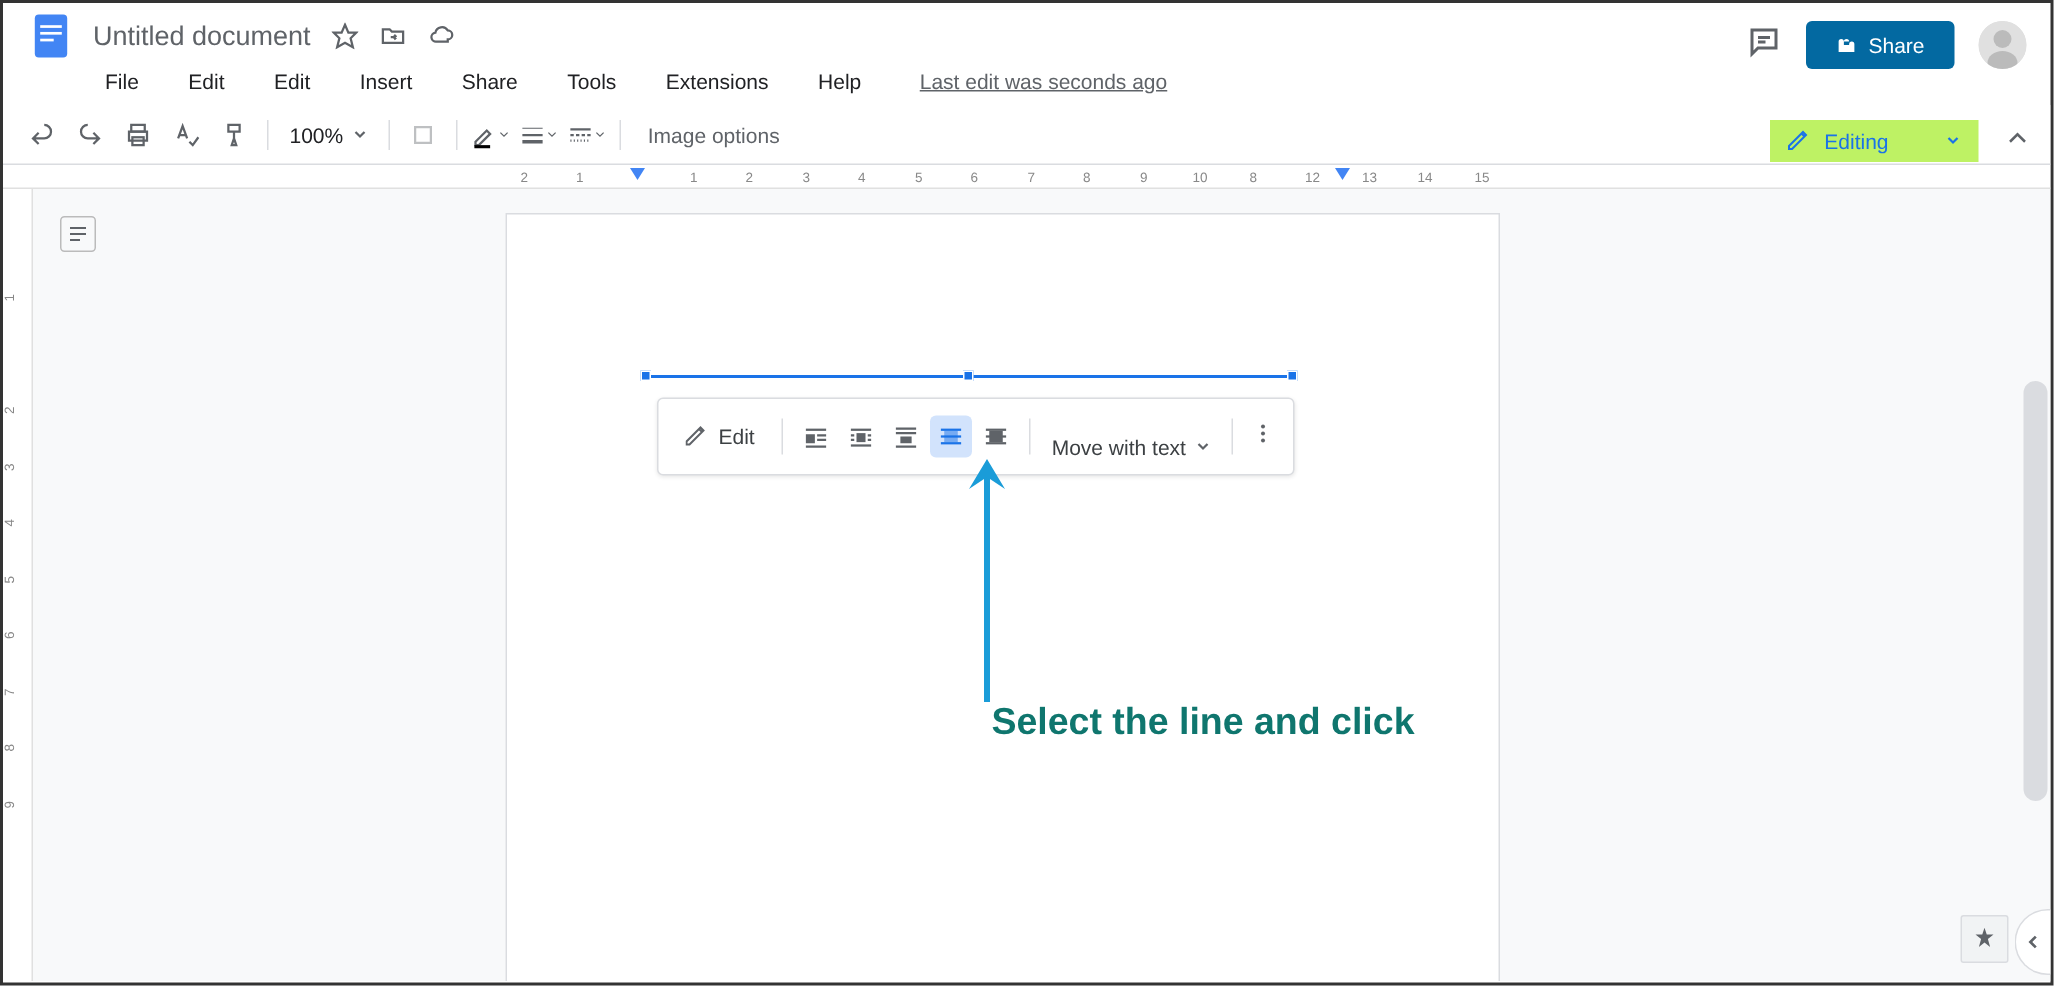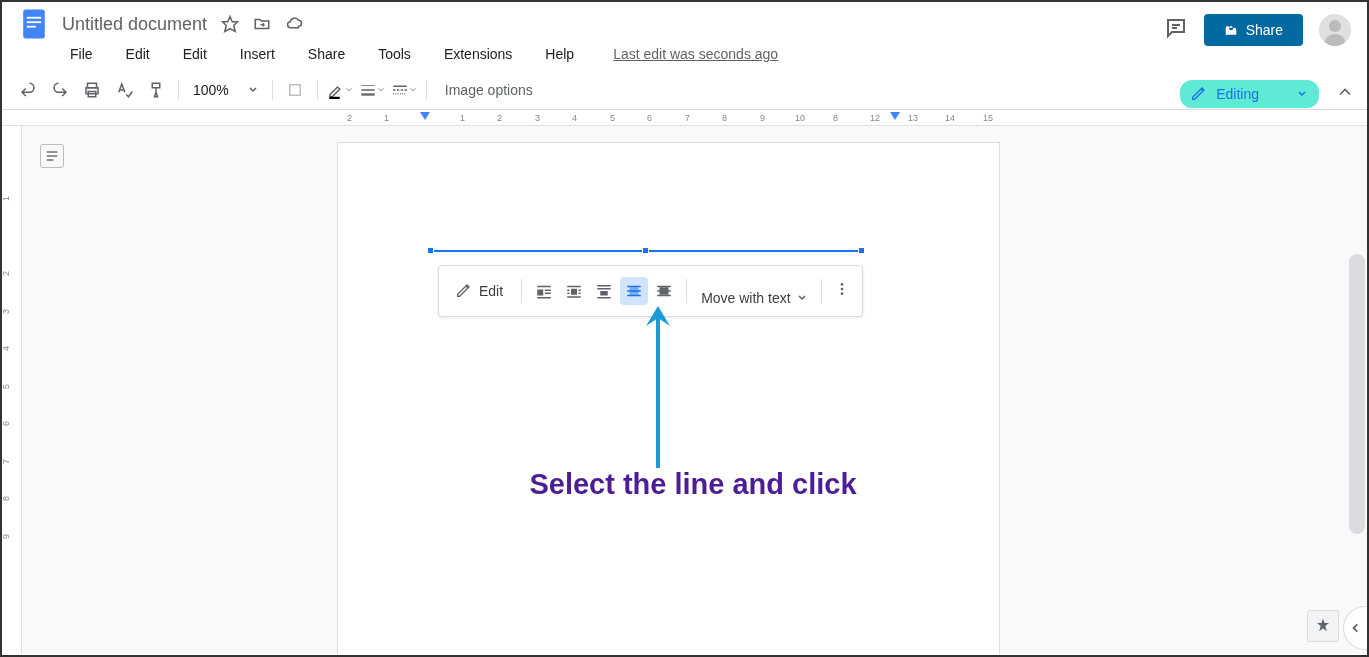--- a/index.html
+++ b/index.html
@@ -21,24 +21,24 @@
 
 .header-right { position: absolute; right: 16px; top: 12px; display: flex; align-items: center; gap: 16px; }
 .comment-icon { color: #5f6368; cursor: pointer; }
 .share-btn { background: #0369a1; color: #fff; border: none; border-radius: 4px; padding: 8px 20px; font-size: 14px; font-weight: 500; cursor: pointer; display: flex; align-items: center; gap: 8px; }
 .avatar { width: 32px; height: 32px; border-radius: 50%; background: #ddd; overflow: hidden; }
 
 
 .toolbar { display: flex; align-items: center; padding: 6px 12px; border-bottom: 1px solid #dadce0; height: 40px; gap: 4px; background: #fff; }
 .tb-btn { width: 28px; height: 28px; display: flex; align-items: center; justify-content: center; color: #5f6368; cursor: pointer; border-radius: 4px; }
 .tb-sep { width: 1px; height: 20px; background: #dadce0; margin: 0 4px; }
-.zoom { font-size: 14px; color: #202124; padding: 0 6px; display: flex; align-items: center; gap: 19px; cursor: pointer; }
+.zoom { font-size: 14px; color: #202124; padding: 0 6px; display: flex; align-items: center; gap: 6px; cursor: pointer; }
 .image-options { font-size: 14px; color: #5f6368; padding: 0 10px; cursor: pointer; }
 
-.editing-btn { position: absolute; right: 48px; top: 78px; background: #5eead4; border-radius: 12px; padding: 6px 12px; display: flex; align-items: center; gap: 8px; color: #1a73e8; font-size: 14px; cursor: pointer; }
+.editing-btn { position: absolute; right: 48px; top: 78px; background: #bef264; border-radius: 0; padding: 6px 12px; display: flex; align-items: center; gap: 8px; color: #1a73e8; font-size: 14px; cursor: pointer; }
 .collapse-btn { position: absolute; right: 12px; top: 80px; color: #5f6368; cursor: pointer; }
 
 
 .ruler { height: 16px; background: #fff; border-bottom: 1px solid #e0e0e0; position: relative; font-size: 9px; color: #888; display: flex; align-items: center; padding-left: 330px; user-select: none; }
 
 
 .canvas-area { background: #f8f9fa; height: calc(100% - 125px); position: relative; display: flex; }
 .vruler { width: 20px; background: #fff; border-right: 1px solid #e0e0e0; position: relative; font-size: 9px; color: #888; }
 .vruler-num { position: absolute; left: 4px; transform: rotate(-90deg); transform-origin: left; }
 .page-wrap { flex: 1; padding: 16px 0 0 0; overflow: hidden; position: relative; }
@@ -55,21 +55,21 @@
 .float-tb .sep { width: 1px; height: 24px; background: #dadce0; margin: 0 6px; }
 .edit-btn { display: flex; align-items: center; gap: 6px; padding: 4px 10px; font-size: 14px; color: #3c4043; cursor: pointer; border-radius: 4px; }
 .wrap-btn { width: 28px; height: 28px; display: flex; align-items: center; justify-content: center; cursor: pointer; border-radius: 4px; color: #5f6368; }
 .wrap-btn.active { background: #d2e3fc; color: #1a73e8; }
 .move-text { font-size: 14px; color: #3c4043; padding: 4px 6px; display: flex; align-items: center; gap: 6px; cursor: pointer; margin-top: 14px; }
 .more-btn { cursor: pointer; color: #5f6368; padding: 4px; }
 
 
 .annotation { position: absolute; top: 155px; left: 290px; pointer-events: none; }
 .arrow-svg { position: absolute; top: 0; left: 0; }
-.annot-text { position: absolute; top: 165px; left: -185px; font-family: 'Comic Sans MS', cursive; font-size: 29px; color: #4c1d95; font-weight: 600; line-height: 1.5; width: 500px; text-align: center; }
+.annot-text { position: absolute; top: 165px; left: -185px; font-family: 'Comic Sans MS', cursive; font-size: 25px; color: #0f766e; font-weight: 600; line-height: 1.5; width: 500px; text-align: right; }
 
 
 .scrollbar { position: absolute; right: 2px; top: 128px; width: 16px; height: 280px; background: #dadce0; border-radius: 8px; }
 .side-tab { position: absolute; right: 0; top: 480px; width: 24px; height: 44px; background: #fff; border: 1px solid #dadce0; border-right: none; border-radius: 22px 0 0 22px; display: flex; align-items: center; justify-content: center; color: #5f6368; cursor: pointer; }
 .explore-btn { position: absolute; right: 28px; bottom: 12px; width: 32px; height: 32px; background: #f1f3f4; border: 1px solid #dadce0; display: flex; align-items: center; justify-content: center; color: #5f6368; cursor: pointer; border-radius: 2px; }
 </style>
 </head>
 <body>
 
 <div class="titlebar">

